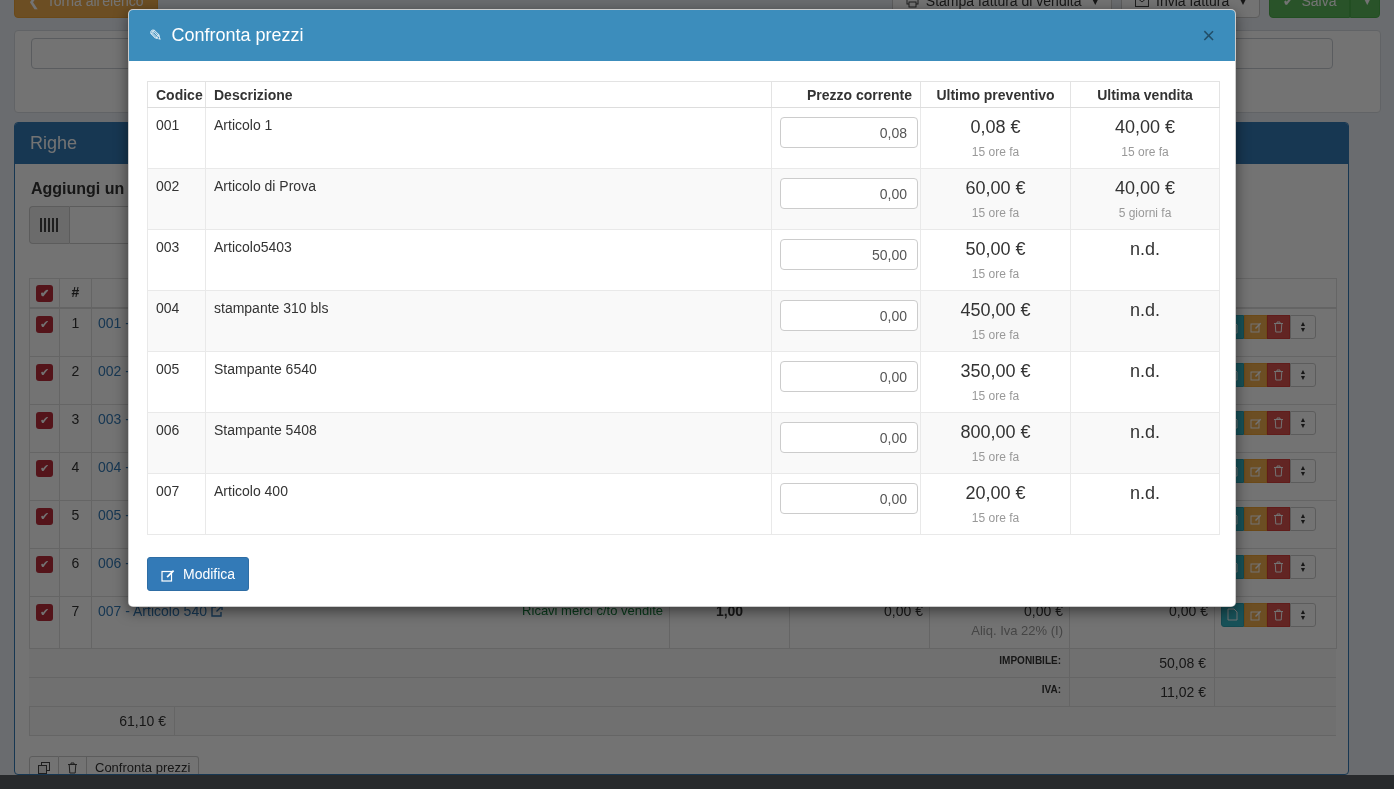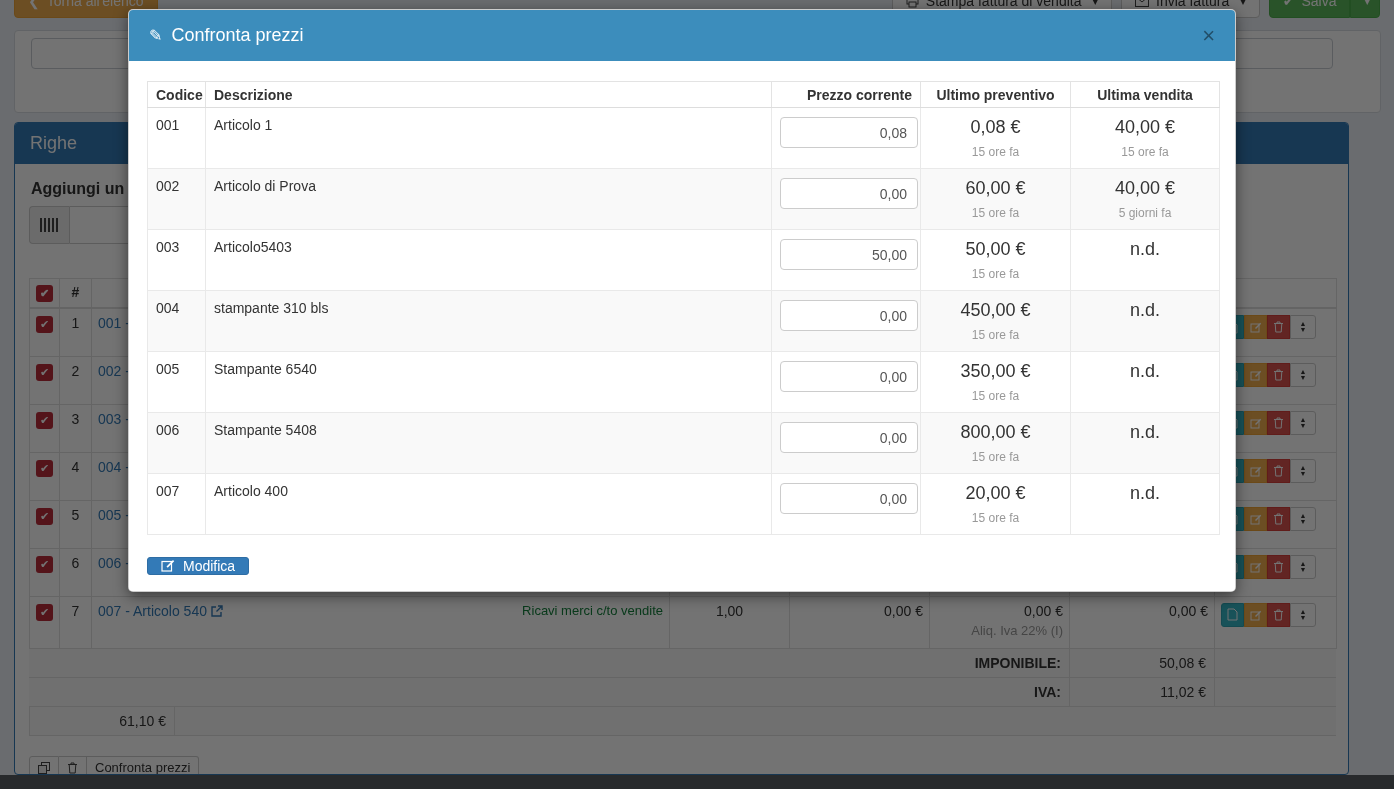--- a/index.html
+++ b/index.html
@@ -71,21 +71,21 @@
   .bg-table th, .bg-table td {
     border: 1px solid #e0e0e0; vertical-align: top;
     font-size: 14px; padding: 6px; color: #333;
   }
   .bg-table th { font-weight: bold; border-bottom: 2px solid #ddd; padding: 5px 6px; }
   .bg-table tr.bg-row { height: 48px; }
   .bg-table tr.bg-row-last { height: 52px; }
   .c-check { width: 30px; text-align: center; }
   .c-num   { width: 32px; text-align: center; }
   .c-desc  { width: 578px; }
-  .c-qty   { width: 120px; text-align: center; }
+  .c-qty   { width: 120px; text-align: center; font-weight: bold; }
   .c-price { width: 140px; text-align: right; }
   .c-sub   { width: 140px; text-align: right; }
   .c-tot   { width: 145px; text-align: right; }
   .c-act   { width: 122px; }
 
   .checkbox {
     display: inline-flex; width: 17px; height: 17px; border-radius: 3px;
     background: #bb2d3b; color: #fff; font-size: 11px;
     align-items: center; justify-content: center; cursor: pointer;
   }
@@ -101,21 +101,21 @@
     display: inline-flex; align-items: center; justify-content: center; cursor: pointer; padding: 0;
   }
   .abtn.teal   { background: #35b5c5; border-color: #2da5b4; border-radius: 3px 0 0 3px; }
   .abtn.orange { background: #f0ad4e; border-color: #eea236; }
   .abtn.red    { background: #d9534f; border-color: #d43f3a; }
   .abtn.plain  { background: #fff; border-color: #ccc; border-radius: 0 3px 3px 0; width: 26px; }
   .sort-glyph { display: flex; flex-direction: column; font-size: 7px; line-height: 6px; color: #333; }
 
   .totals-row { display: flex; width: 1307px; background: #f9f9f9; border-bottom: 1px solid #e0e0e0; height: 29px; }
   .totals-row:first-of-type { border-top: 1px solid #e0e0e0; }
-  .totals-label { width: 1040px; text-align: right; font-weight: bold; font-size: 14px; padding: 6px 8px; }
+  .totals-label { width: 1040px; text-align: right; font-weight: bold; font-size: 10px; padding: 6px 8px; }
   .totals-value { width: 145px; text-align: right; font-size: 14px; padding: 6px 8px; border-left: 1px solid #e0e0e0; }
   .totals-spacer { flex: 1; border-left: 1px solid #e0e0e0; }
 
   .footer-actions { display: flex; margin-top: 20px; }
   .fbtn {
     height: 24px; background: #fff; border: 1px solid #ccc; color: #333;
     display: inline-flex; align-items: center; gap: 5px;
     font-size: 13px; padding: 0 8px; cursor: pointer;
   }
   .fbtn:first-child { border-radius: 3px 0 0 3px; }
@@ -165,23 +165,23 @@
     display: block; margin-left: auto; width: 138px; height: 31px;
     border: 1px solid #ccc; border-radius: 4px; text-align: right;
     padding: 0 10px; font-size: 14px; color: #555; background: #fff;
     font-family: "Liberation Sans", sans-serif;
   }
   .price-cell { text-align: center; }
   .price-main { font-size: 18px; color: #333; }
   .price-time { font-size: 12px; color: #999; margin-top: 7px; }
 
   .modifica-btn {
-    margin-top: 22px; display: inline-flex; align-items: flex-start; gap: 8px;
+    margin-top: 22px; display: inline-flex; align-items: flex-end; gap: 8px;
     background: #337ab7; border: 1px solid #2e6da4; color: #fff;
-    font-size: 14px; padding: 0 13px; border-radius: 3px; cursor: pointer;
+    font-size: 14px; padding: 8px 13px; border-radius: 3px; cursor: pointer;
     font-family: "Liberation Sans", sans-serif;
   }
 
   svg.ic { display: block; }
 </style>
 </head>
 <body>
 
 <div class="page">
 

